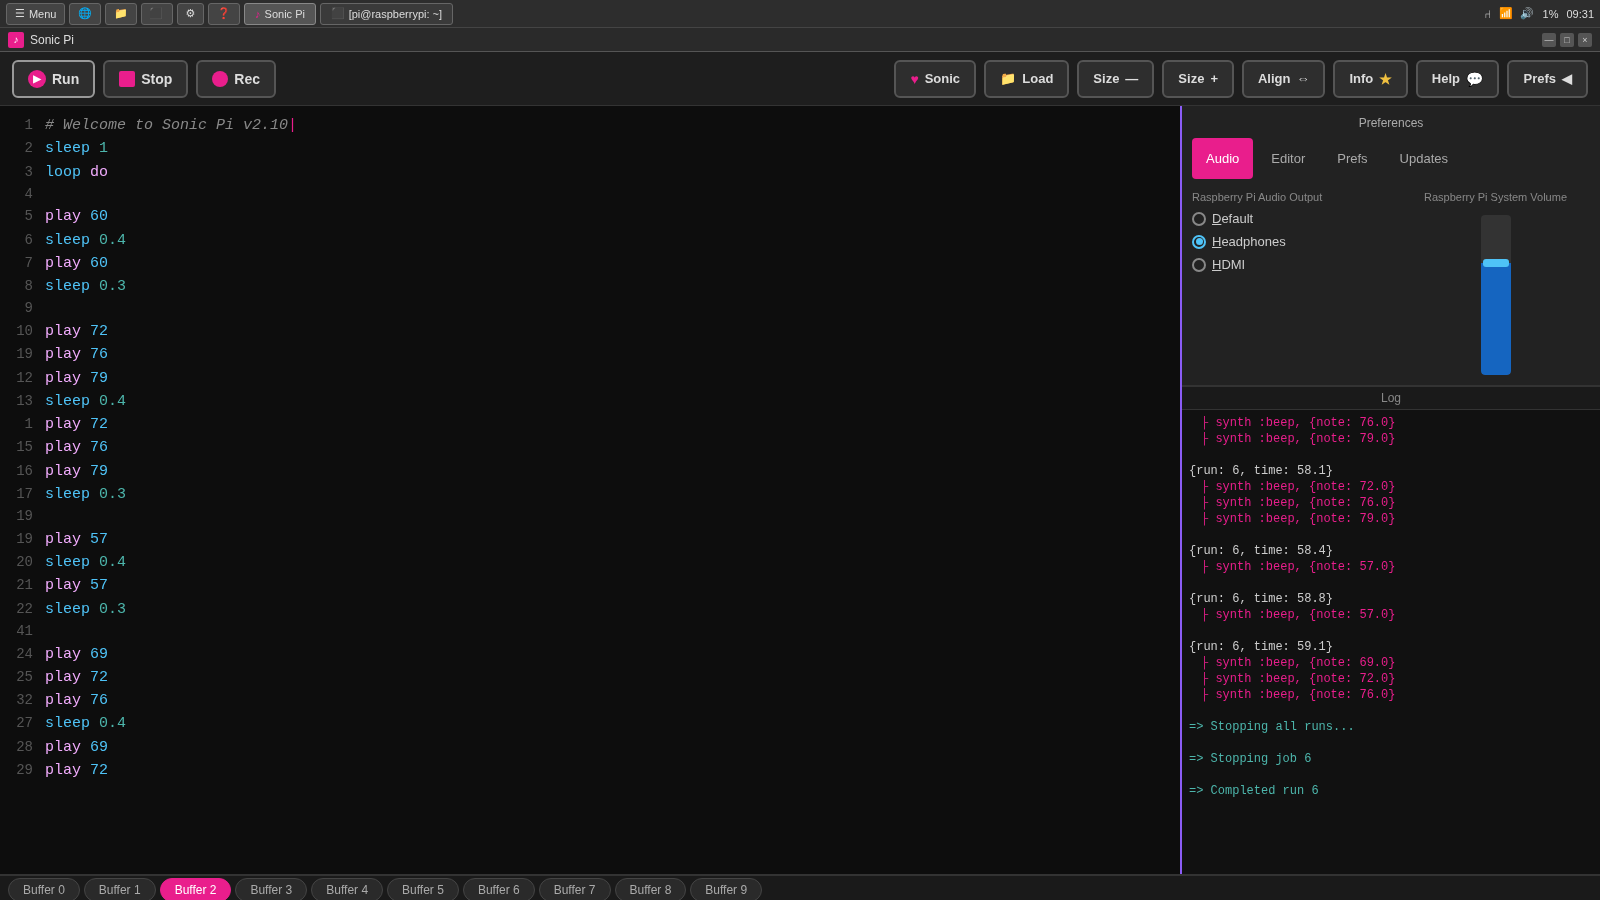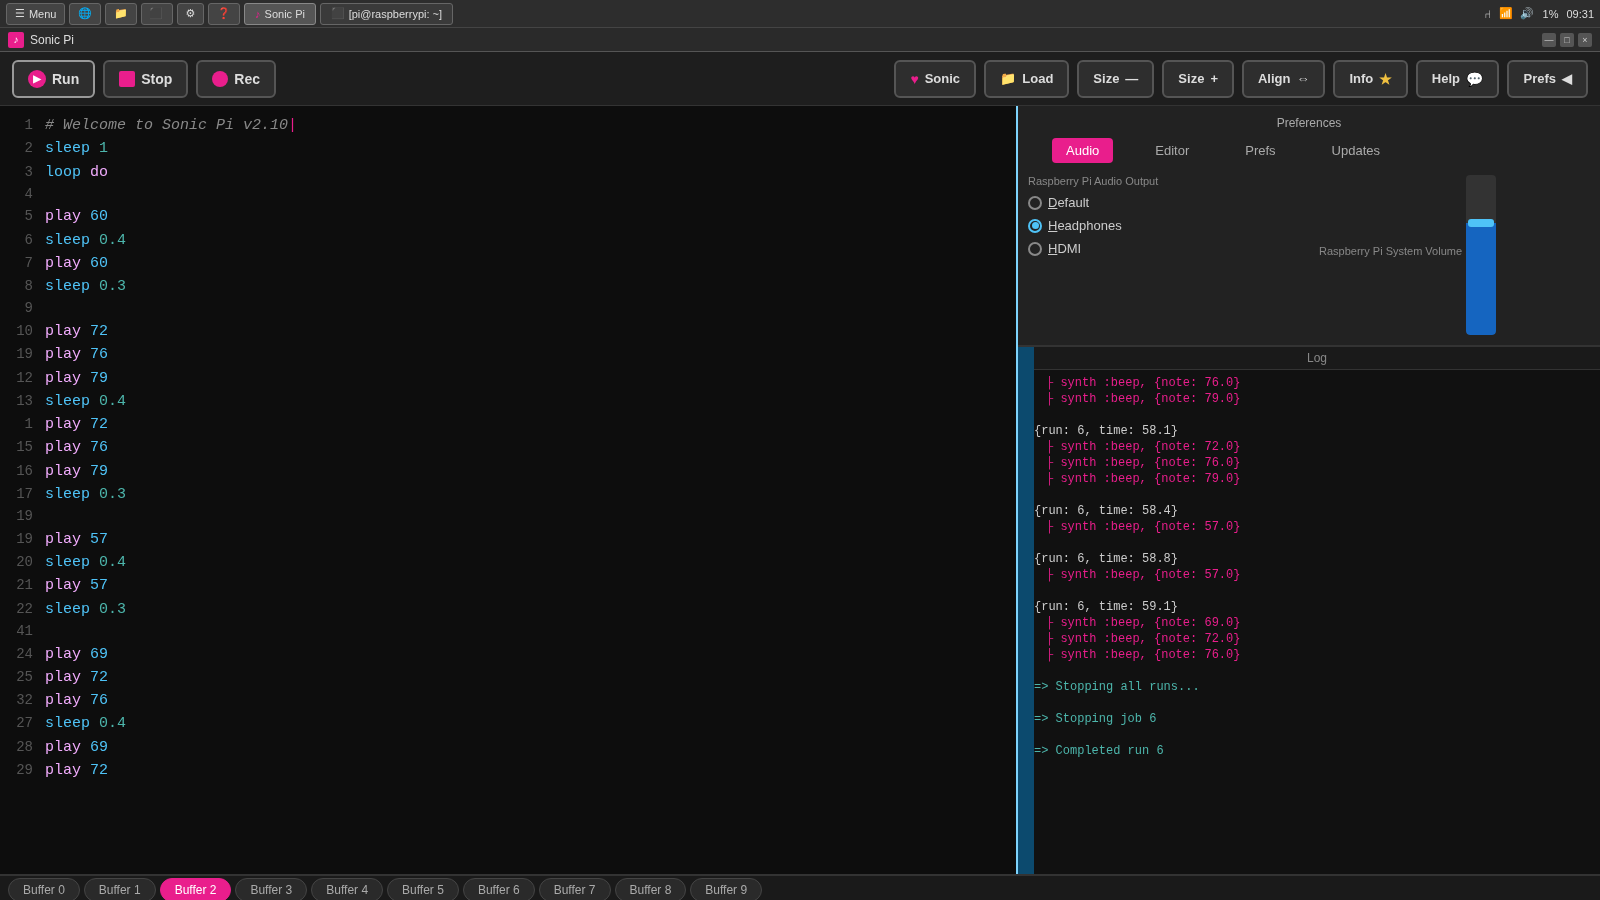--- a/index.html
+++ b/index.html
@@ -148,51 +148,50 @@
     }
     .line-content { color: #e0e0e0; }
     .kw-comment { color: #888; font-style: italic; }
     .kw-keyword { color: #f0abfc; }
     .kw-blue { color: #4fc3f7; }
     .kw-number { color: #4db6ac; }
     @keyframes blink { 0%,100%{opacity:1} 50%{opacity:0} }
 
     
     #right-panel {
-      width: 584px;
-      background: #0c4a6e;
+      width: 420px;
+      background: #7dd3fc;
       display: flex;
       flex-direction: column;
-      border-left: 2px solid #7dd3fc;
+      border-left: 2px solid #8b5cf6;
     }
     #prefs-panel {
       background: #222;
       padding: 10px;
       border-bottom: 2px solid #333;
     }
     #prefs-title {
       text-align: center;
       color: #aaa;
       font-size: 12px;
       margin-bottom: 8px;
     }
     .prefs-tabs {
       display: flex;
       gap: 4px;
       margin-bottom: 12px;
     }
     .prefs-tab {
-      padding: 5px 14px;
+      padding: 13px 14px;
       border-radius: 4px;
       font-size: 13px;
       cursor: pointer;
       color: #aaa;
       background: transparent;
       border: none;
-      margin-left: 24px;
     }
     .prefs-tab.active { background: #e91e8c; color: white; }
 
     .prefs-section {
       display: flex;
       gap: 20px;
     }
     .prefs-col {
       flex: 1;
     }
@@ -224,21 +223,21 @@
       width: 7px;
       height: 7px;
       border-radius: 50%;
       background: #4fc3f7;
     }
     .radio-label { color: #ccc; font-size: 13px; }
     .radio-label .underline { text-decoration: underline; }
 
     .volume-col {
       display: flex;
-      flex-direction: row;
+      flex-direction: column;
       align-items: center;
       gap: 4px;
     }
     .volume-slider-container {
       width: 30px;
       height: 160px;
       background: #333;
       border-radius: 4px;
       position: relative;
       overflow: hidden;
@@ -260,34 +259,33 @@
       border-radius: 3px;
     }
 
     
     #log-panel {
       flex: 1;
       background: #111;
       overflow: hidden;
       display: flex;
       flex-direction: column;
-      margin-left: 16px;
     }
     #log-title {
       text-align: center;
       color: #888;
       font-size: 12px;
       padding: 4px;
       background: #1a1a1a;
       border-bottom: 1px solid #333;
     }
     #log-content {
       flex: 1;
       overflow: hidden;
-      padding: 6px 0;
+      padding: 6px 7px;
       font-family: 'Courier New', monospace;
       font-size: 12px;
     }
     .log-entry { margin-bottom: 2px; }
     .log-time { color: #ccc; }
     .log-synth { color: #e91e8c; padding-left: 12px; }
     .log-msg { color: #4db6ac; }
 
     
     #buffer-tabs {

